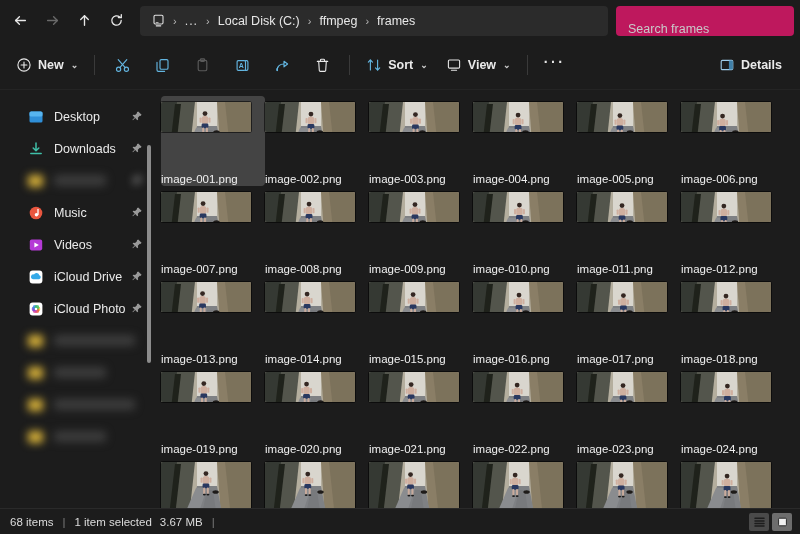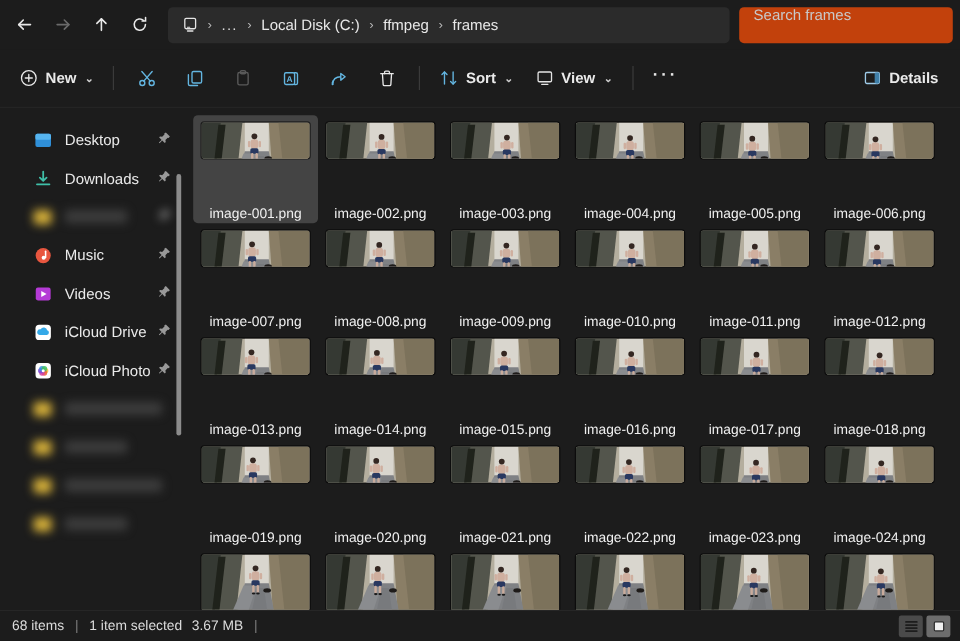--- a/index.html
+++ b/index.html
@@ -46,23 +46,23 @@
   }
   .crumb.ellipsis { letter-spacing: 1px; color:#dcdcdc; }
   .crumbsep {
     color: #b9b9b9; font-size: 11px; padding: 0 2px; user-select:none;
   }
   .crumb-pc { display:flex; align-items:center; padding: 0 5px 0 3px; }
 
   .searchbox {
     flex: 0 0 178px;
     height: 30px;
-    background: #c2410c;
+    background: #be185d;
     border-radius: 4px;
-    display: flex; align-items: flex-start;
+    display: flex; align-items: flex-end;
     padding: 0 12px;
   }
   .searchbox .ph { font-size: 12.5px; color: #c9c9c9; white-space: nowrap; }
 
   
   .toolbar {
     height: 49px; flex: 0 0 49px;
     display: flex; align-items: center;
     background: #1c1c1c;
     padding: 0 10px 0 8px;
@@ -129,21 +129,21 @@
   }
   .grid {
     display: grid;
     grid-template-columns: repeat(6, 104px);
     gap: 0px 0px;
     column-gap: 0px;
   }
   .tile {
     width: 104px; height: 90px;
     border-radius: 4px;
-    display: flex; flex-direction: column; align-items: center;
+    display: flex; flex-direction: column; align-items: flex-start;
     padding-top: 6px;
     position: relative;
     gap: 35px;
   }
   .tile.selected { background: rgba(255,255,255,0.18); }
   .thumb {
     width: 90px; height: 56px;
     border-radius: 2px;
     overflow: hidden;
     position: relative;

